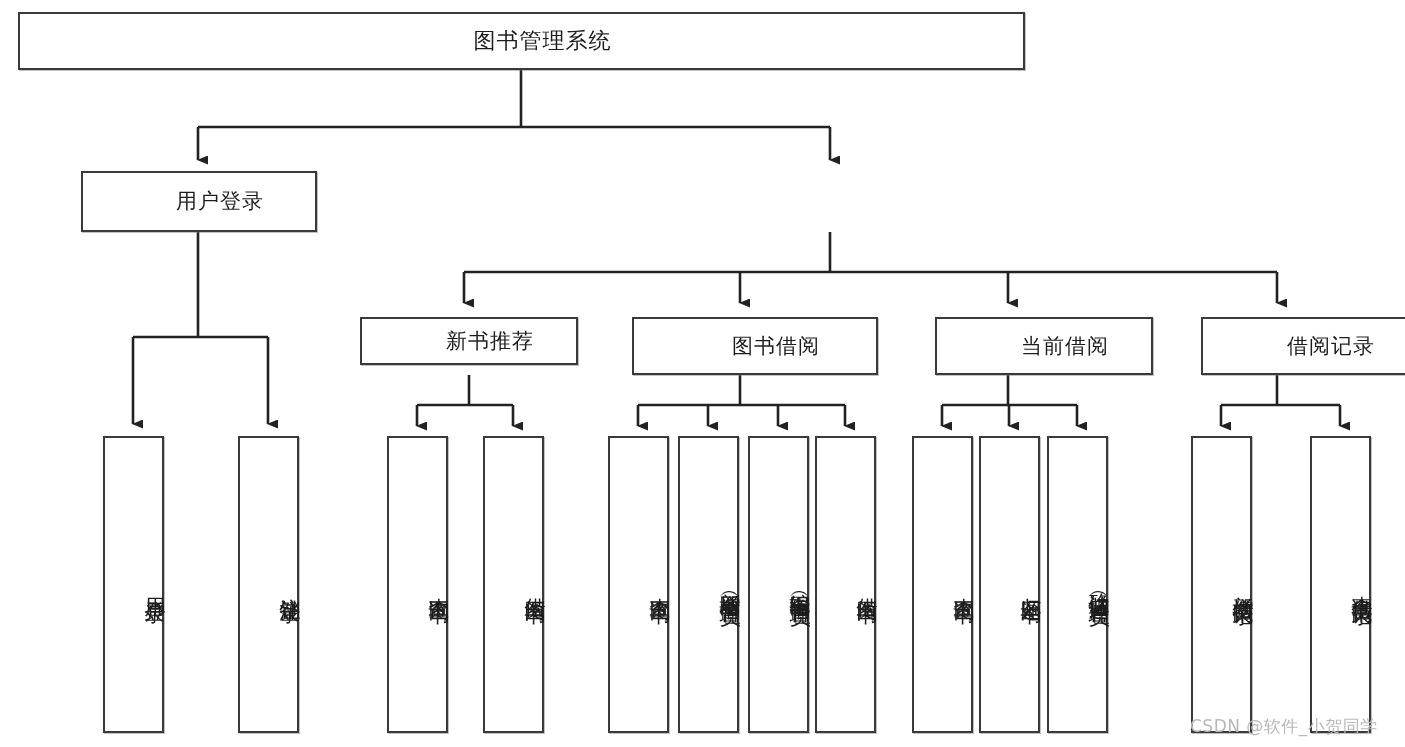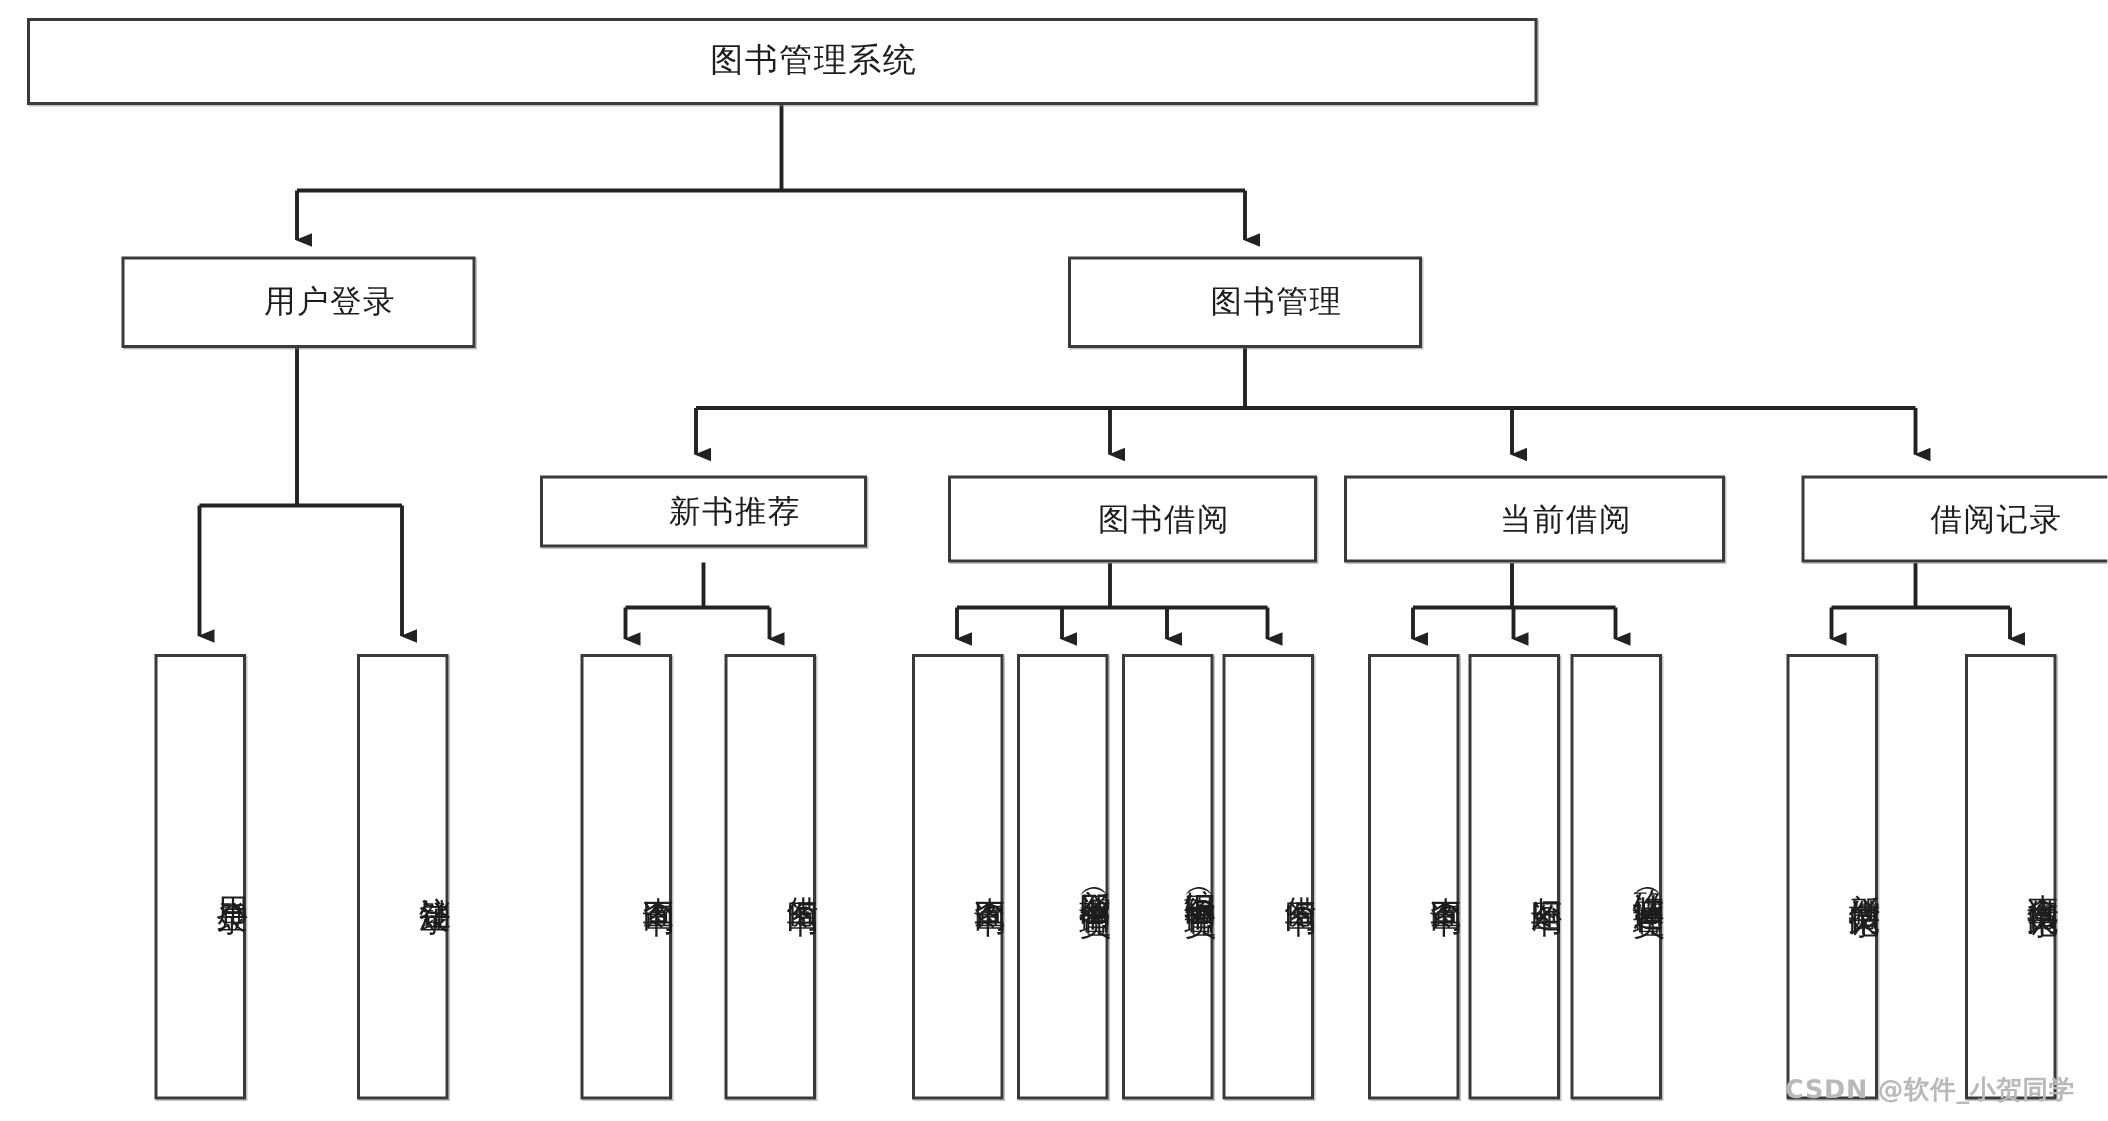--- a/index.html
+++ b/index.html
@@ -65,21 +65,20 @@
     white-space: nowrap;
     max-height: 270px;
   }
   .watermark {
     position: absolute;
     color: #b9b9b9;
     font-size: 17px;
     letter-spacing: 0.5px;
     white-space: nowrap;
     user-select: none;
-    font-weight: bold;
   }
 </style>
 </head>
 <body>
 
 <div id="canvas">
 
   <svg class="wires" viewBox="0 0 1405 747" xmlns="http://www.w3.org/2000/svg">
     <defs>
       <marker id="arrow" markerWidth="9" markerHeight="11" refX="4.5" refY="10" orient="auto" markerUnits="userSpaceOnUse">
@@ -131,33 +130,30 @@
   </svg>
 
   <div class="node h root" style="left:18px; top:12px; width:1007px; height:58px;">
     <span class="label">图书管理系统</span>
   </div>
 
   <div class="node h" style="left:81px; top:171px; width:236px; height:61px;">
     <span class="label">用户登录</span>
   </div>
 
-  <div class="node h" style="left:712px; top:171px; width:236px; height:61px;">
-    <span class="label">图书管理</span>
-  </div>
 
   <div class="node h" style="left:360px; top:317px; width:218px; height:48px;">
     <span class="label">新书推荐</span>
   </div>
 
   <div class="node h" style="left:632px; top:317px; width:246px; height:58px;">
     <span class="label">图书借阅</span>
   </div>
 
-  <div class="node h" style="left:896px; top:317px; width:254px; height:58px;">
+  <div class="node h" style="left:935px; top:317px; width:218px; height:58px;">
     <span class="label">当前借阅</span>
   </div>
 
   <div class="node h" style="left:1169px; top:317px; width:218px; height:58px;margin-left:32px;">
     <span class="label">借阅记录</span>
   </div>
 
   <div class="node v" style="left:103px; top:436px; width:61px; height:297px;">
     <span class="label">用户登录</span>
   </div>

